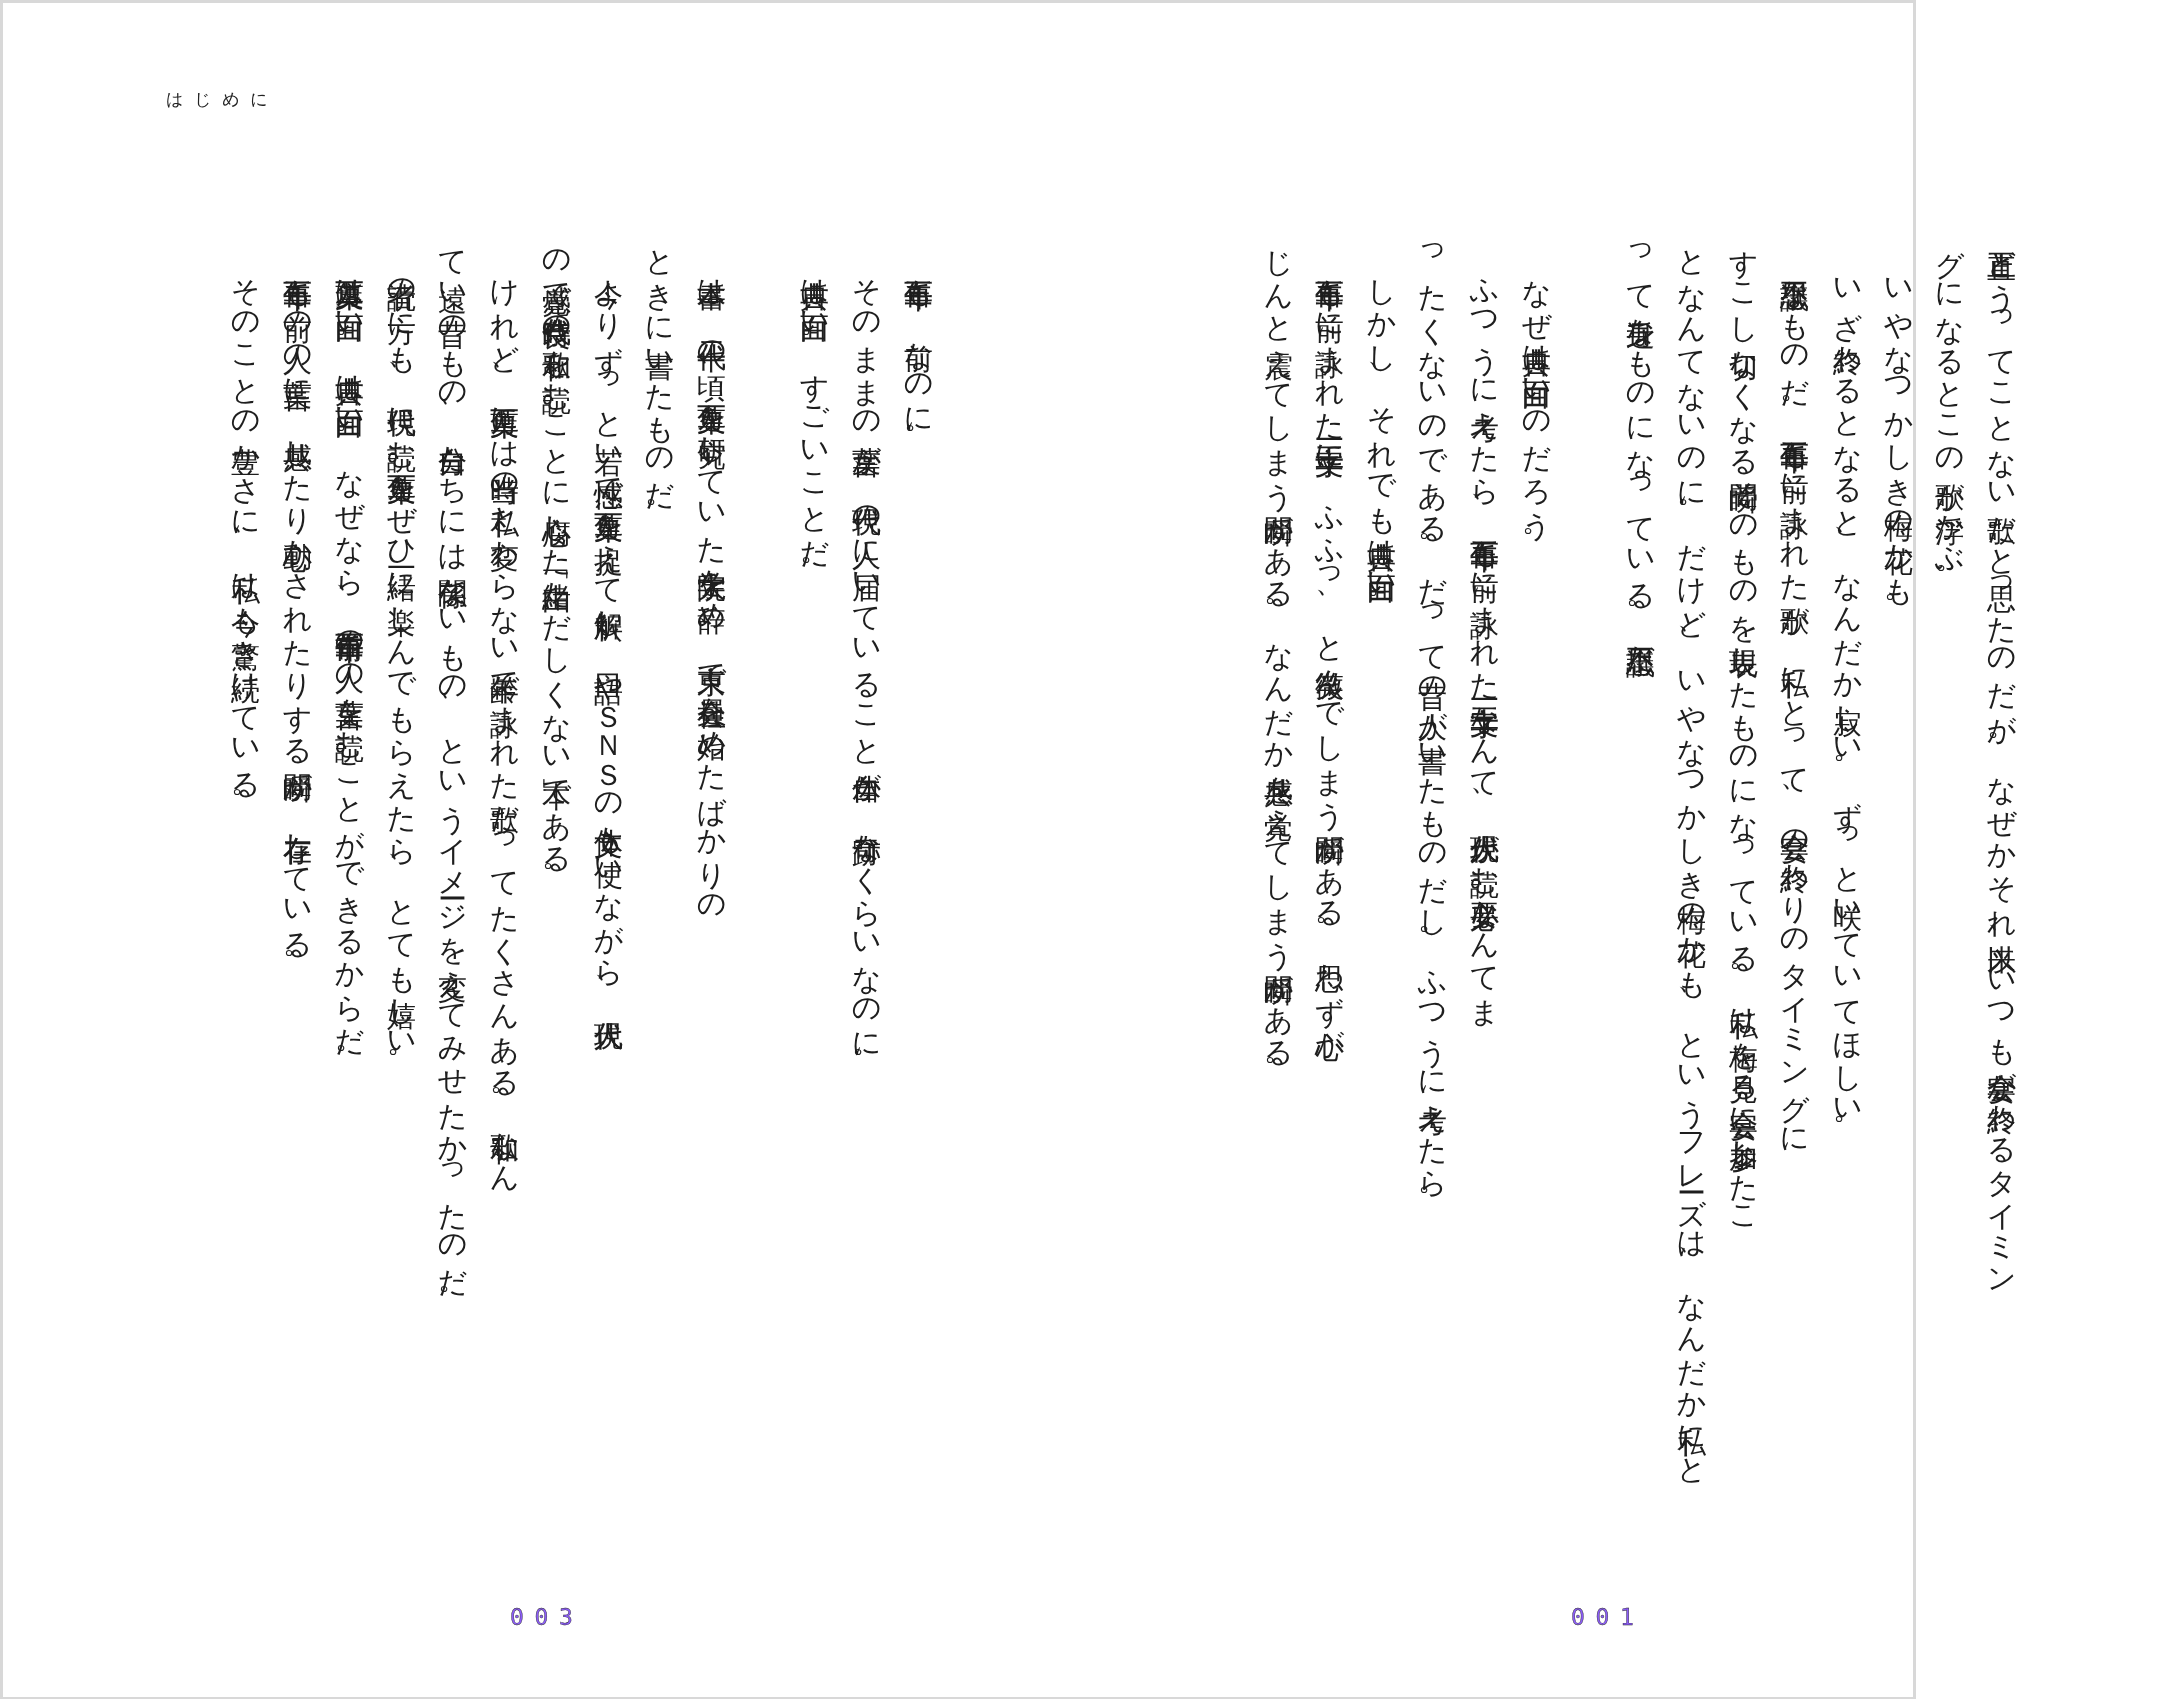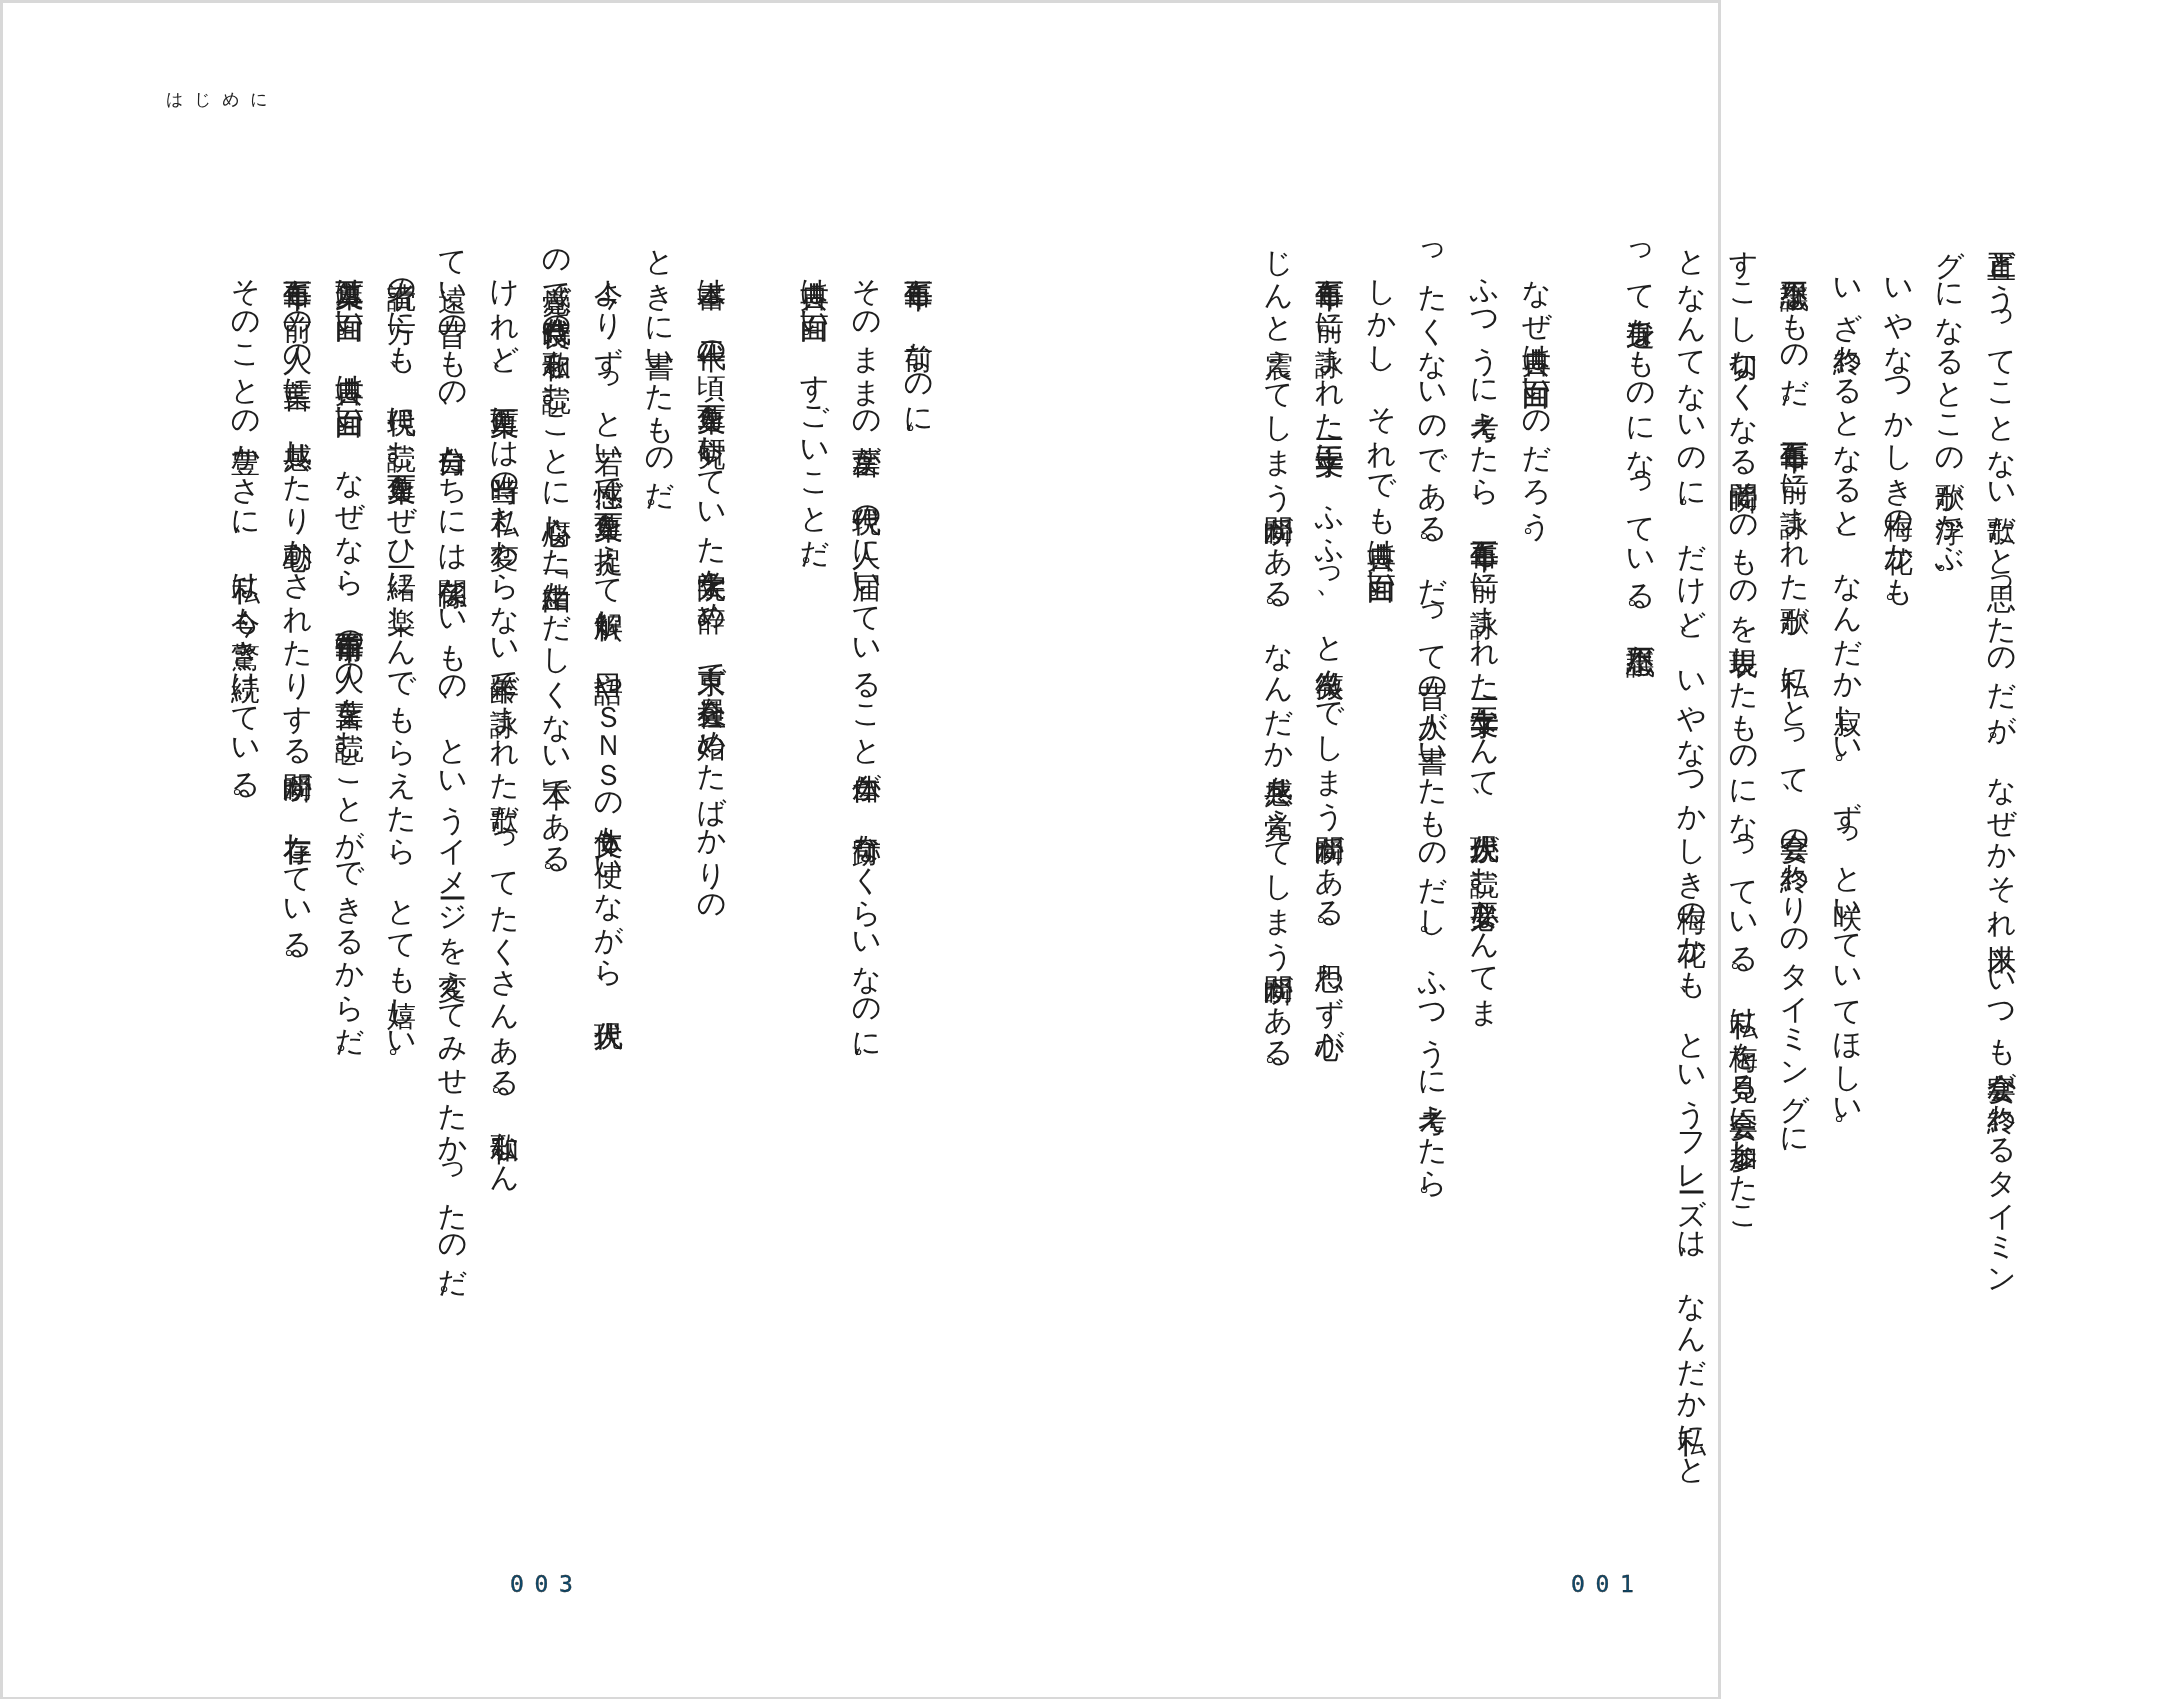--- a/index.html
+++ b/index.html
@@ -1,38 +1,38 @@
 <!DOCTYPE html>
 <html style="font-size:12.3px"><head>
   <meta charset="utf-8">
   <style>
     html, body { margin: 0; padding: 0; background: #ffffff; }
     body { width: 2172px; height: 1700px; position: relative; overflow: hidden; }
     .frame {
       position: absolute; left: 0; top: 0;
-      width: 1721px; height: 1700px; box-sizing: border-box;
+      width: 1916px; height: 1700px; box-sizing: border-box;
       border: 3.1px solid #d8d8d8; background: #ffffff;
     }
     .header {
       position: absolute; left: 163px; top: 85px;
       font-family: "DejaVu Serif", serif; font-size: 17px;
       letter-spacing: 10.7px; color: #222;
     }
     .col {
       position: absolute; top: 227px;
       writing-mode: vertical-rl;
       font-family: "DejaVu Serif", "Liberation Serif", serif;
       font-size: 29px; line-height: 31px;
       color: #1e1e1e; white-space: nowrap;
       width: 31px;
     }
     .pagenum {
-      position: absolute; top: 1568px;
+      position: absolute; top: 1601px;
       font-family: "DejaVu Sans Mono", monospace;
-      font-size: 23px; letter-spacing: 10.7px; color: #0c4a6e;
+      font-size: 23px; letter-spacing: 10.7px; color: #8b5cf6;
       -webkit-text-stroke: 0.4px #222;
     }
   </style>
 </head>
 <body>
 
 <div class="frame">
 
   <div class="header">はじめに</div>
 

